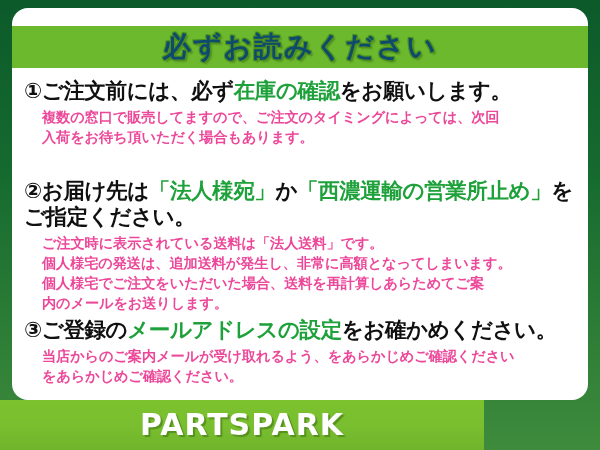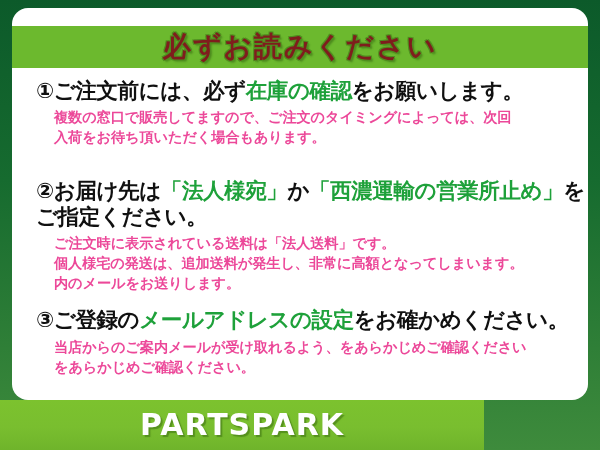--- a/index.html
+++ b/index.html
@@ -40,35 +40,35 @@
     width: 100%;
     height: 42px;
     background: #6cb92e;
     display: flex;
     align-items: center;
     justify-content: center;
   }
   .banner-title {
     font-size: 28px;
     font-weight: bold;
-    color: #7f1d1d;
+    color: #0c4a6e;
     letter-spacing: 2px;
     line-height: 1;
     text-shadow:
        1px  1px 0 #4f8f1f,
       -1px  1px 0 #4f8f1f,
        1px -1px 0 #4f8f1f,
       -1px -1px 0 #4f8f1f,
        2px  2px 2px rgba(40,80,10,.45);
     white-space: nowrap;
   }
 
   .content {
     position: absolute;
-    left: 12px;
+    left: 0;
     top: 60px;
     width: 100%;
     padding: 8px 12px 0 12px;
     box-sizing: border-box;
   }
 
   .item { margin-bottom: 2px; }
 
   .head {
     font-size: 21.5px;
@@ -87,21 +87,21 @@
     color: #ec4899;
     line-height: 1.42;
     letter-spacing: -0.1px;
     margin: 3px 0 0 18px;
     font-weight: bold;
   }
   .body-text div { white-space: nowrap; }
 
   .item-1 { margin-top: 2px; }
   .item-2 { margin-top: 30px; }
-  .item-3 { margin-top: 14px; }
+  .item-3 { margin-top: 3px; }
 
   
   .footer {
     position: absolute;
     left: 0;
     top: 400px;
     width: 484px;
     height: 50px;
     background: linear-gradient(to bottom, #7cc22e 0%, #79be2f 55%, #6fb42b 100%);
     display: flex;
@@ -137,20 +137,21 @@
           <div>複数の窓口で販売してますので、ご注文のタイミングによっては、次回</div>
           <div>入荷をお待ち頂いただく場合もあります。</div>
         </div>
       </div>
 
       <div class="item item-2">
         <div class="head wrap"><span class="num">②</span><span>お届け先は</span><span class="hl">「法人様宛」</span><span>か</span><span class="hl">「西濃運輸の営業所止め」</span><span>をご指定ください。</span></div>
         <div class="body-text">
           <div>ご注文時に表示されている送料は「法人送料」です。</div>
           <div>個人様宅の発送は、追加送料が発生し、非常に高額となってしまいます。</div>
+          <div>個人様宅でご注文をいただいた場合、送料を再計算しあらためてご案</div>
           <div>内のメールをお送りします。</div>
         </div>
       </div>
 
       <div class="item item-3">
         <div class="head"><span class="num">③</span><span>ご登録の</span><span class="hl">メールアドレスの設定</span><span>をお確かめください。</span></div>
         <div class="body-text">
           <div>当店からのご案内メールが受け取れるよう、をあらかじめご確認ください</div>
           <div>をあらかじめご確認ください。</div>
         </div>

